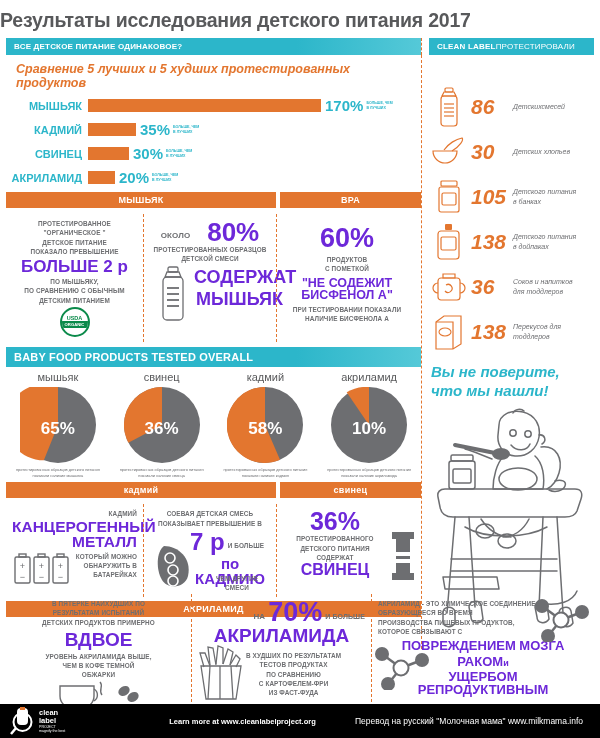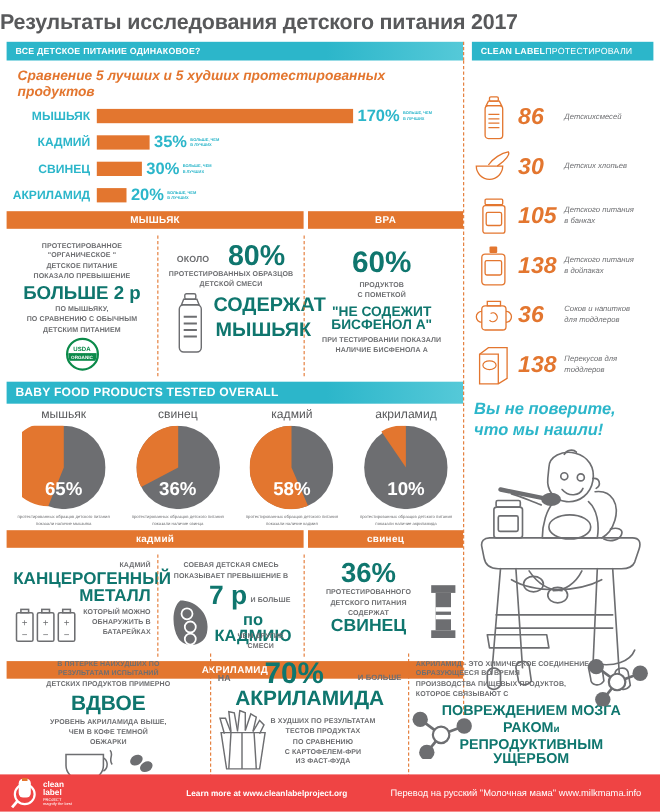--- a/index.html
+++ b/index.html
@@ -61,49 +61,49 @@
     background: #e3762f; color: #ffffff; text-align: center;
     font-size: 9px; font-weight: bold; padding: 3px 0; letter-spacing: .3px;
   }
 
   
   .panelrow { display: flex; margin-top: 6px; }
   .panel { padding: 5px 6px; position: relative; text-align: center; }
   .panel + .panel { border-left: 1px dashed #e3762f; }
 
   .ptxt-sm { font-size: 6.4px; color: #6d6e71; font-weight: bold; line-height: 1.45; letter-spacing: .1px; }
-  .ptxt-big { color: #0f766e; font-weight: bold; line-height: 1; }
+  .ptxt-big { color: #6d28d9; font-weight: bold; line-height: 1; }
 
   
   .pies { display: flex; padding-top: 4px; }
   .pie-cell { width: 25%; text-align: center; }
   .pie-title { font-size: 11px; color: #58595b; font-weight: normal; margin-bottom: 4px; }
   .pie-wrap { position: relative; width: 76px; height: 76px; margin: 0 auto; }
   .pie-val {
-    position: absolute; bottom: 8px; left: 0; right: 0; text-align: center;
+    position: absolute; bottom: 24px; left: 0; right: 0; text-align: center;
     color: #ffffff; font-size: 17px; font-weight: bold;
   }
   .pie-cap { font-size: 3.9px; color: #6d6e71; line-height: 1.45; padding: 4px 6px 0 6px; }
 
   
   .rlist { padding-top: 4px; margin-top: 28px; }
   .ritem { display: flex; align-items: center; margin-bottom: 5px; }
   .ricon { width: 40px; height: 40px; flex: none; display:flex; align-items:center; justify-content:center; }
   .rnum { color: #e3762f; font-weight: bold; font-size: 21px; font-style: italic; width: 44px; text-align: left; padding-left: 2px;}
   .rtxt { color: #6d6e71; font-size: 7px; font-style: italic; line-height: 1.4; }
 
   .believe {
     color: #2cb6ca; font-style: italic; font-weight: bold;
     font-size: 15px; line-height: 1.25; padding: 6px 0 4px 2px;
   }
 
   
   .footer {
     position: absolute; left: 0; bottom: 0; width: 600px; height: 34px;
-    background: #ef4444; display: flex; align-items: center; padding: 0 10px;
+    background: #000000; display: flex; align-items: center; padding: 0 10px;
   }
   .foot-logo { display: flex; align-items: center; width: 120px; }
   .foot-learn { color: #ffffff; font-size: 7.5px; font-weight: bold; width: 225px; }
   .foot-trans { color: #ffffff; font-size: 8.5px; }
   .cl-name { color:#ffffff; font-size:7.5px; font-weight:bold; line-height:1.05; }
   .cl-sub { color:#ffffff; font-size:3.6px; }
 
   .usda {
     width: 30px; height: 30px; border-radius: 50%;
     border: 2px solid #0b8a4a; margin: 2px auto 0 auto;
@@ -526,21 +526,21 @@
           </g>
         </svg>
         <svg width="26" height="22" viewBox="0 0 26 22">
           <ellipse cx="8" cy="8" rx="6" ry="4.5" fill="#6d6e71" transform="rotate(-30 8 8)"></ellipse>
           <ellipse cx="17" cy="14" rx="6" ry="4.5" fill="#6d6e71" transform="rotate(-30 17 14)"></ellipse>
         </svg>
       </div>
     </div>
 
     <div class="panel" style="width:180px;">
-      <div style="display:flex;align-items:flex-end;justify-content:space-between;gap:3px;">
+      <div style="display:flex;align-items:flex-end;justify-content:flex-end;gap:3px;">
         <span class="ptxt-sm" style="font-size:8px;padding-bottom:3px;">НА</span>
         <span class="ptxt-big" style="font-size:27px;">70%</span>
         <span class="ptxt-sm" style="font-size:7px;padding-bottom:4px;">И БОЛЬШЕ</span>
       </div>
       <div class="ptxt-big" style="font-size:19px;">АКРИЛАМИДА</div>
       <div style="display:flex;align-items:flex-start;gap:2px;">
         <svg width="46" height="56" viewBox="0 0 46 56" style="flex:none;">
           <g fill="none" stroke="#6d6e71" stroke-width="1.3">
             <path d="M12 20 L10 2 l5 1 L18 20"></path>
             <path d="M18 19 L20 1 l5 2 L25 19"></path>
@@ -565,22 +565,22 @@
 
     <div class="panel" style="width:223px;text-align:left;position:relative;">
       <div class="ptxt-sm" style="text-align:left;">АКРИЛАМИД - ЭТО ХИМИЧЕСКОЕ СОЕДИНЕНИЕ,</div>
       <div class="ptxt-sm" style="text-align:left;">ОБРАЗУЮЩЕЕСЯ ВО ВРЕМЯ</div>
       <div class="ptxt-sm" style="text-align:left;">ПРОИЗВОДСТВА ПИЩЕВЫХ ПРОДУКТОВ,</div>
       <div class="ptxt-sm" style="text-align:left;">КОТОРОЕ СВЯЗЫВАЮТ С</div>
       <div class="ptxt-big" style="font-size:13px;text-align:center;margin-top:3px;">ПОВРЕЖДЕНИЕМ МОЗГА</div>
       <div style="text-align:center;">
         <span class="ptxt-big" style="font-size:13px;">РАКОМ</span><span class="ptxt-big" style="font-size:9px;">и</span>
       </div>
+      <div class="ptxt-big" style="font-size:13px;text-align:center;">УЩЕРБОМ</div>
       <div class="ptxt-big" style="font-size:13px;text-align:center;">РЕПРОДУКТИВНЫМ</div>
-      <div class="ptxt-big" style="font-size:13px;text-align:center;">УЩЕРБОМ</div>
 
       <svg width="58" height="44" viewBox="0 0 58 44" style="position:absolute;right:4px;top:4px;">
         <g stroke="#6d6e71" stroke-width="2.5">
           <line x1="29" y1="22" x2="10" y2="8"></line>
             <line x1="29" y1="22" x2="50" y2="14"></line>
             <line x1="29" y1="22" x2="16" y2="38"></line>
         </g>
         <circle cx="29" cy="22" r="7.5" fill="#ffffff" stroke="#6d6e71" stroke-width="2"></circle>
         <circle cx="10" cy="8" r="7" fill="#6d6e71"></circle>
         <circle cx="50" cy="14" r="7" fill="#6d6e71"></circle>

